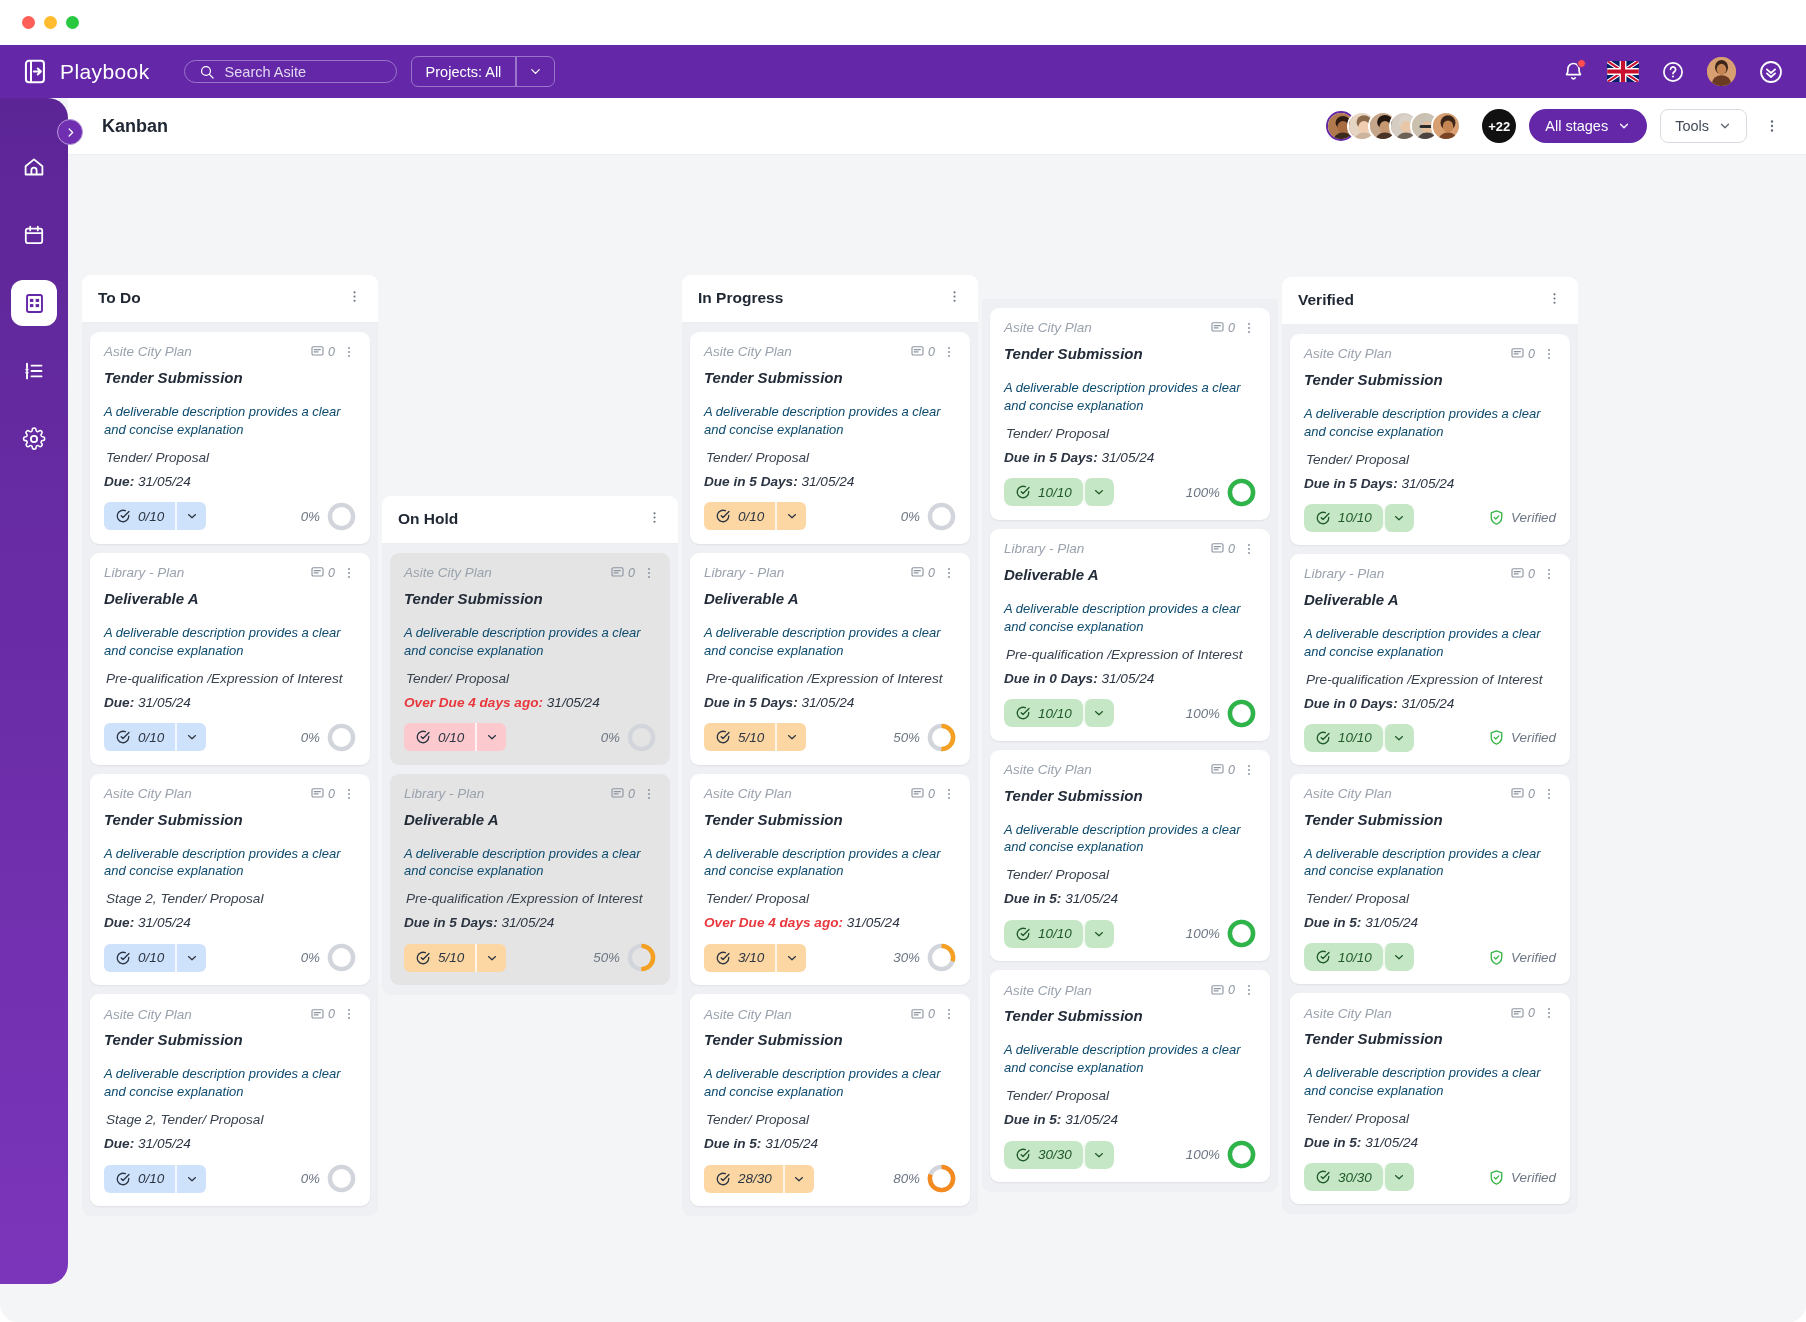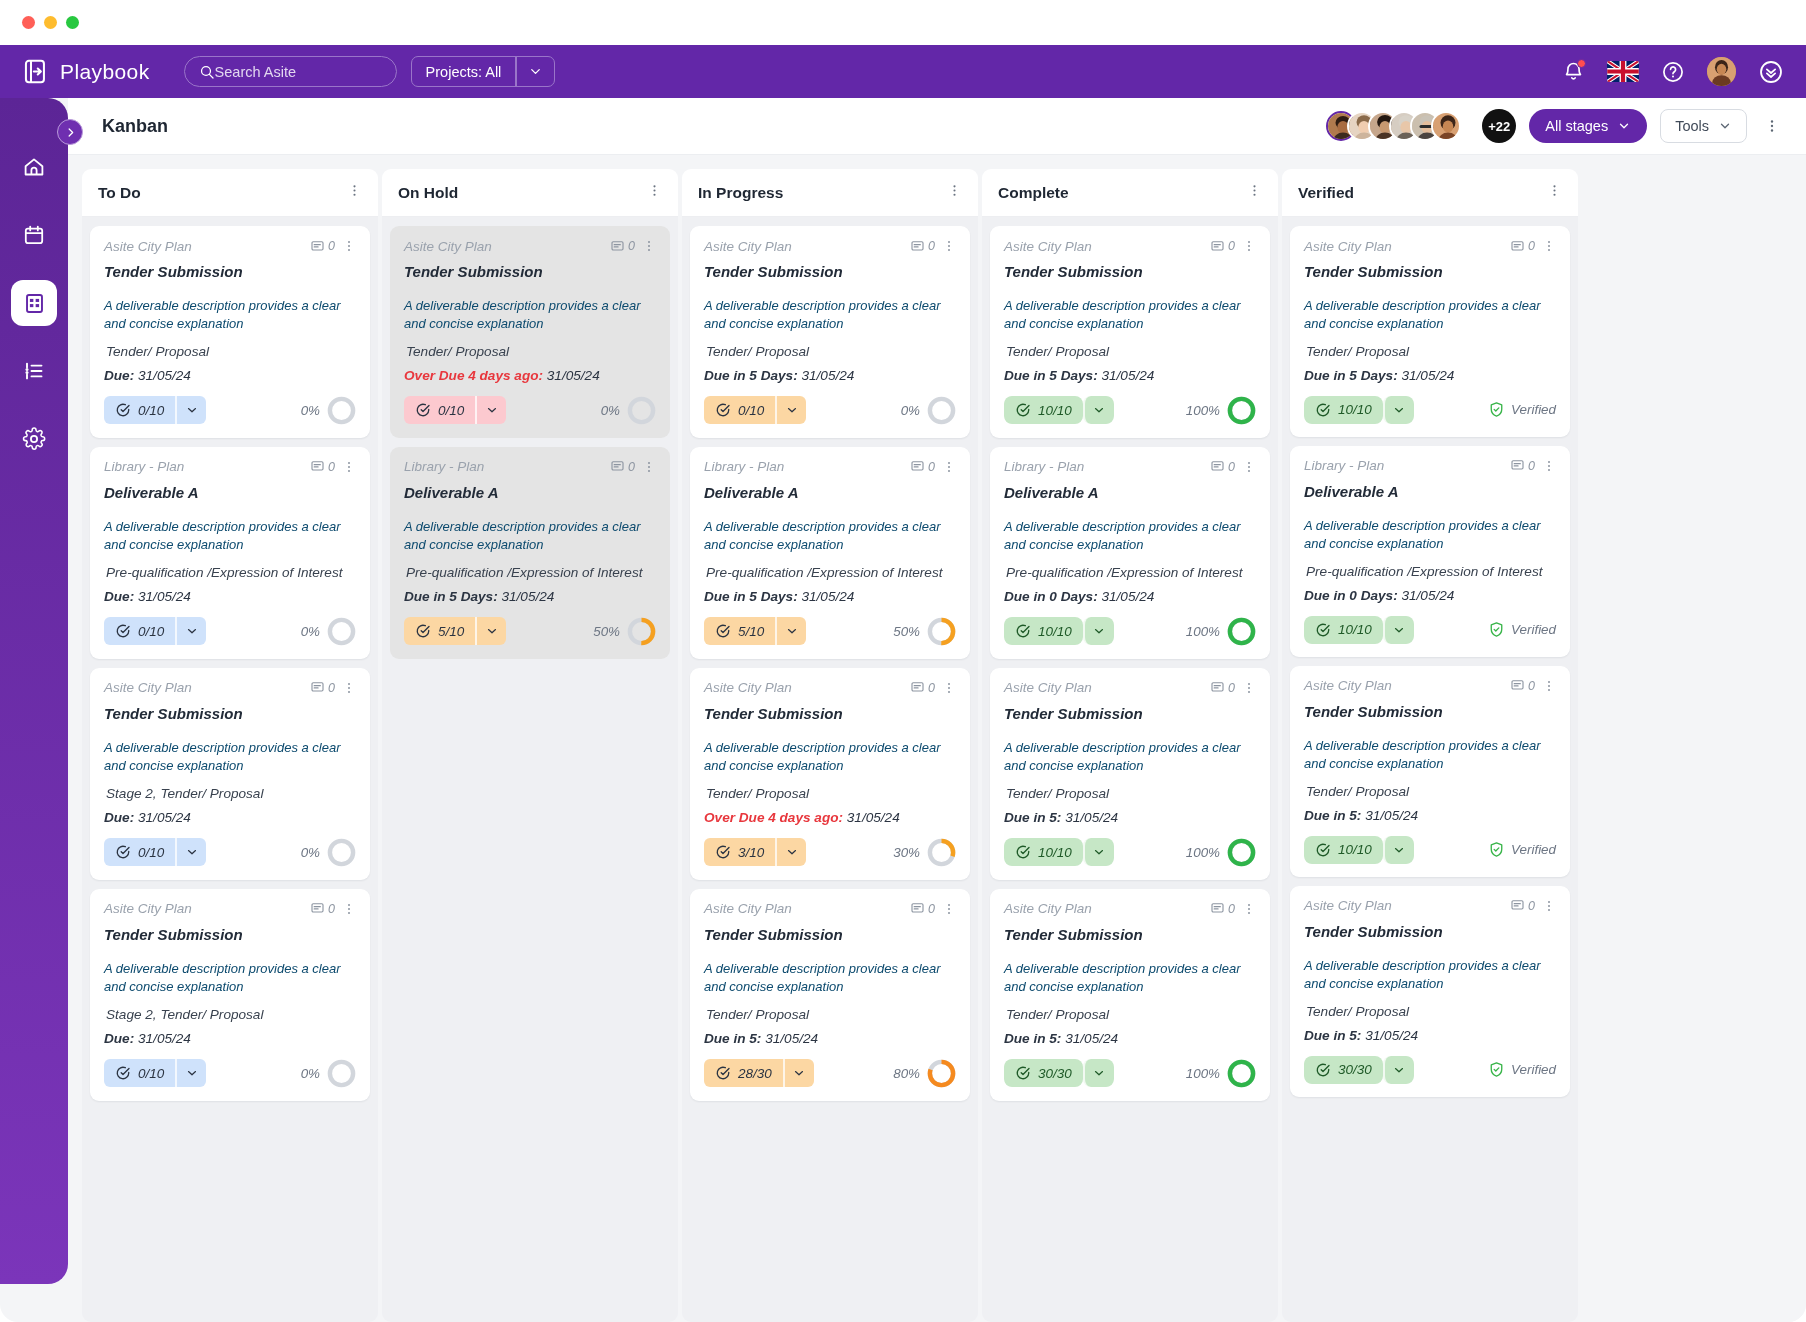--- a/index.html
+++ b/index.html
@@ -33,23 +33,23 @@
     display: flex; align-items: center; padding: 0 22px;
     position: relative;
   }
   .brand { display: flex; align-items: center; gap: 11px; }
   .brand-logo { width: 27px; height: 27px; }
   .brand-name {
     color: #fff; font-size: 21px; letter-spacing: .4px;
   }
   .search-box {
     margin-left: 34px;
-    width: 213px; height: 31px;
+    width: 213px; height: 23px;
     border: 1.4px solid #9a75c9; border-radius: 16px;
-    display: flex; align-items: center; padding: 0 14px;
+    display: flex; align-items: center; gap: 10px; padding: 0 14px;
   }
   .search-box .ph { color: #e2d7f0; font-size: 14.5px; }
   .proj-select {
     margin-left: 14px;
     height: 31px; border: 1.4px solid #9a75c9; border-radius: 7px;
     display: flex; align-items: center;
   }
   .proj-select .lbl { color: #fff; font-size: 14.5px; padding: 0 14px; }
   .proj-select .sep {
     width: 1.4px; height: 100%; background: #9a75c9;
@@ -136,21 +136,21 @@
     height: 34px; background: #fff; color: #404a58;
     border: 1.3px solid #d8dce2; border-radius: 8px; padding: 12px 14px;
     display: flex; align-items: center; gap: 9px;
     font-size: 14.5px;
   }
   .kebab-head { padding: 0 4px; display:flex; }
 
   
   .board {
     flex: 1; display: flex; gap: 0; padding: 14px 0 0 14px;
-    background: #f4f5f7; overflow: hidden;
+    background: #f4f5f7; overflow: hidden; align-items: center;
   }
   .col {
     width: 296px; flex-shrink: 0; margin-right: 4px;
     display: flex; flex-direction: column;
   }
   .col-head {
     background: #ffffff;
     border-radius: 9px 9px 0 0;
     height: 48px; display: flex; align-items: center;
     padding: 0 16px;
@@ -951,30 +951,20 @@
                       <circle cx="15" cy="15" r="12" fill="none" stroke="#d2d6dc" stroke-width="4.6"></circle>
                       <circle cx="15" cy="15" r="12" fill="none" stroke="#f58a1f" stroke-width="4.6" stroke-dasharray="75.39822368615503" stroke-dashoffset="15.079644737231003" stroke-linecap="butt" transform="rotate(-90 15 15)"></circle>
                     </svg>
                   </div>
                 </div>
               </div>
             </div>
   </div>
 
   <div class="col">
-    <div class="col-head">
-      <span class="col-title">Complete</span>
-      <span class="col-kebab">
-        <svg width="15" height="17" viewBox="0 0 24 24">
-          <circle cx="12" cy="5.3" r="1.7" fill="#6a7380"></circle>
-          <circle cx="12" cy="12" r="1.7" fill="#6a7380"></circle>
-          <circle cx="12" cy="18.7" r="1.7" fill="#6a7380"></circle>
-        </svg>
-      </span>
-    </div>
     <div class="col-body">
               <div class="card">
                 <div class="card-top">
                   <span class="proj-name">Asite City Plan</span>
                   <div class="card-top-right">
                     <span class="cmt">
                       <svg width="15" height="15" viewBox="0 0 24 24" fill="none">
                         <rect x="3.2" y="4.4" width="17.6" height="13.2" rx="2" stroke="#8d95a1" stroke-width="1.8"></rect>
                         <path d="M6.6 9h10M6.6 12.6h6.4" stroke="#8d95a1" stroke-width="1.7" stroke-linecap="round"></path>
                       </svg>

